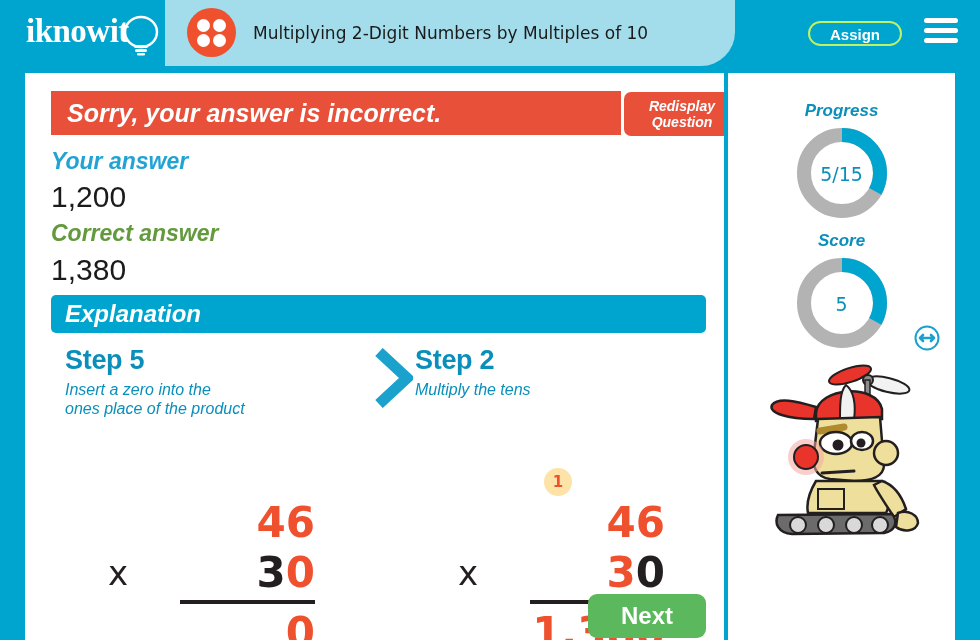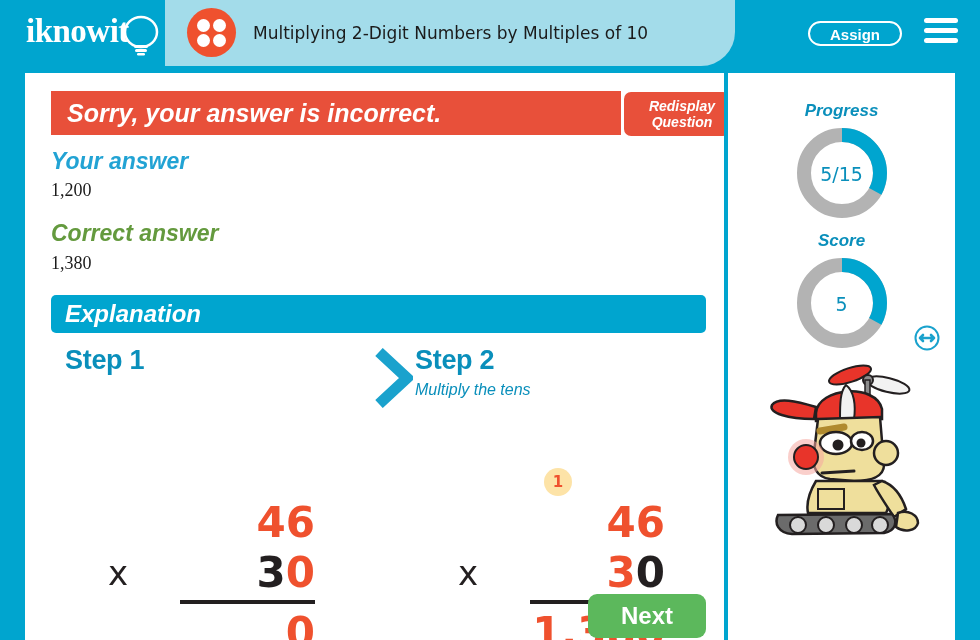--- a/index.html
+++ b/index.html
@@ -85,21 +85,21 @@
     font-family: "DejaVu Sans", sans-serif;
     white-space: nowrap;
   }
 
   .assign-btn {
     position: absolute;
     right: 78px; top: 21px;
     padding: 0 20px;
     height: 25px;
     line-height: 24px;
-    border: 2px solid #ffffff;
+    border: 2px solid #bef264;
     border-radius: 13px;
     color: #ffffff;
     font-size: 15px;
     font-weight: bold;
     background: transparent;
     cursor: pointer;
     box-sizing: border-box;
   }
   .hamburger {
     position: absolute;
@@ -187,23 +187,23 @@
     font-size: 23px;
     font-style: italic;
     font-weight: bold;
     white-space: nowrap;
   }
   .ans-label.your { top: 75px; color: #22a3d4; }
   .ans-label.correct { top: 147px; color: #649a3e; }
   .ans-value {
     position: absolute;
     left: 26px;
-    font-size: 18px;
+    font-size: 30px;
     color: #1b1b1b;
-    font-family: Liberation Serif, serif;
+    font-family: Liberation Sans, sans-serif;
     white-space: nowrap;
   }
   .ans-value.your { top: 107px; }
   .ans-value.correct { top: 180px; }
 
   
   .explanation-header {
     position: absolute;
     left: 26px; top: 222px;
     width: 655px; height: 38px;
@@ -397,21 +397,25 @@
         </div>
 
         <div class="ans-label your">Your answer</div>
         <div class="ans-value your">1,200</div>
         <div class="ans-label correct">Correct answer</div>
         <div class="ans-value correct">1,380</div>
 
         <div class="explanation-header">Explanation</div>
 
         <div class="step s1">
-          <div class="step-title">Step 1</div>
+          <div class="step-title">Step 5</div>
+          <div class="step-sub">
+            <div>Insert a zero into the</div>
+            <div>ones place of the product</div>
+          </div>
         </div>
 
         <svg class="chevron" viewBox="0 0 40 60">
           <polyline points="6,4 34,30 6,56" fill="none" stroke="#1aa2cd" stroke-width="11" stroke-linecap="butt" stroke-linejoin="miter"></polyline>
         </svg>
 
         <div class="step s2">
           <div class="step-title">Step 2</div>
           <div class="step-sub">
             <div>Multiply the tens</div>

